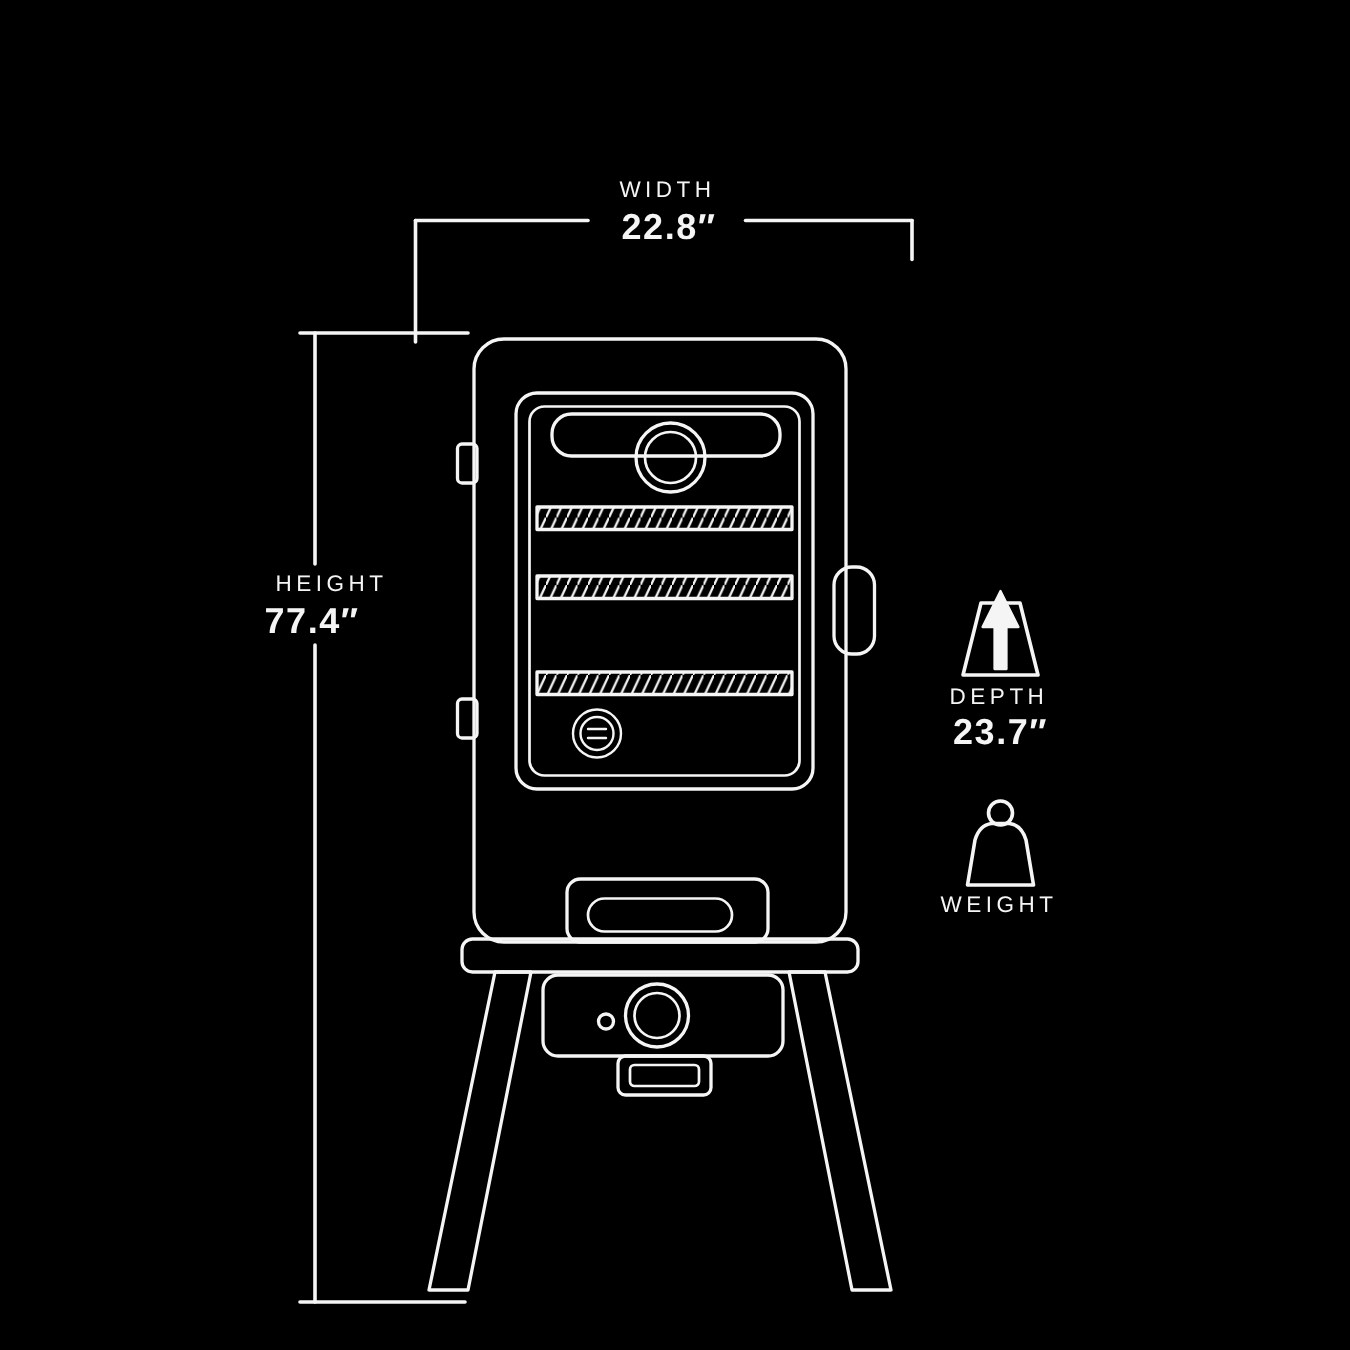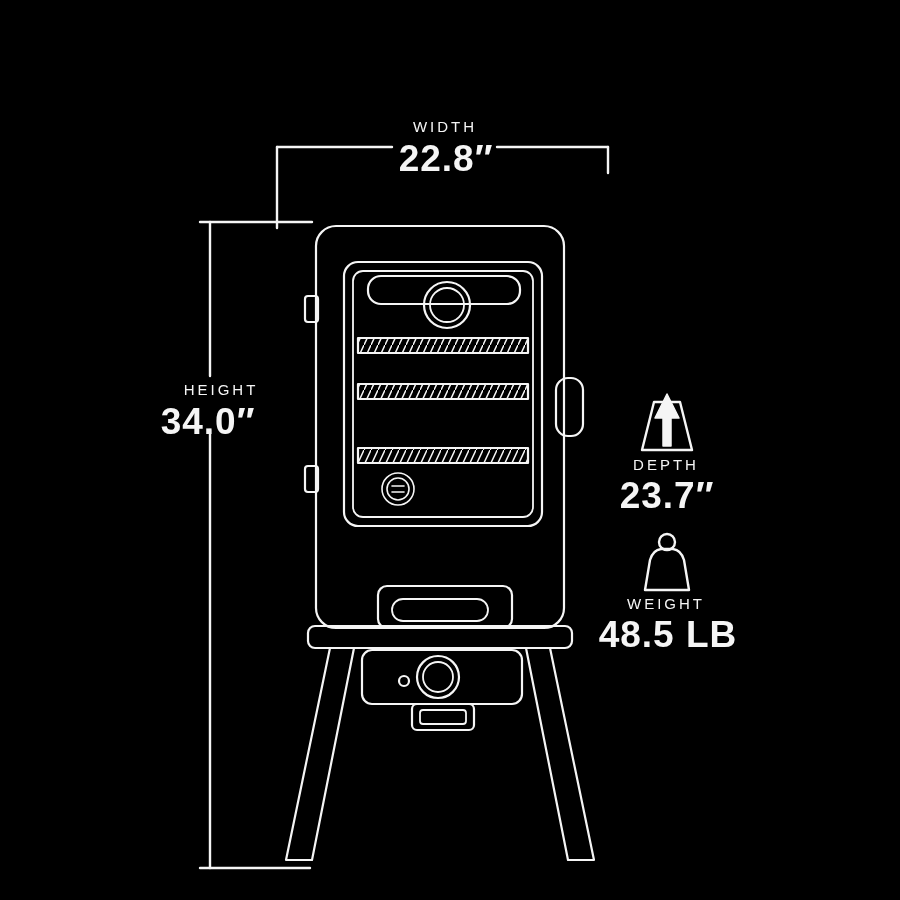--- a/index.html
+++ b/index.html
@@ -30,21 +30,21 @@
     white-space: nowrap;
     line-height: 1;
     user-select: none;
   }
   .dim-label {
     font-size: 15px;
     font-weight: normal;
     letter-spacing: 3px;
   }
   .dim-value {
-    font-size: 37px;
+    font-size: 24px;
     font-weight: bold;
     letter-spacing: 1px;
   }
 </style>
 </head>
 <body>
 
 <div class="stage">
 
   <svg class="artwork" viewBox="0 0 900 900" fill="none" stroke="#f5f5f5" stroke-width="2.4" stroke-linecap="round" stroke-linejoin="round">
@@ -123,21 +123,20 @@
     <g>
       <circle cx="667" cy="542" r="8"></circle>
       <path d="M645,590 L650,560 Q653,550 661,549 L673,549 Q681,550 684,560 L689,590 Z"></path>
     </g>
   </svg>
 
   <div class="dim-text dim-label" style="left:445px; top:119px;">WIDTH</div>
   <div class="dim-text dim-value" style="left:446px; top:140px;">22.8″</div>
 
   <div class="dim-text dim-label" style="left:207px; top:382px;margin-left:14px;">HEIGHT</div>
-  <div class="dim-text dim-value" style="left:208px; top:403px;">34.0″</div>
+  <div class="dim-text dim-value" style="left:208px; top:403px;">77.4″</div>
 
   <div class="dim-text dim-label" style="left:666px; top:457px;text-align:right;">DEPTH</div>
   <div class="dim-text dim-value" style="left:667px; top:477px;">23.7″</div>
 
   <div class="dim-text dim-label" style="left:666px; top:596px;">WEIGHT</div>
-  <div class="dim-text dim-value" style="left:668px; top:616px;">48.5 LB</div>
 
 </div>
 
 </body></html>

